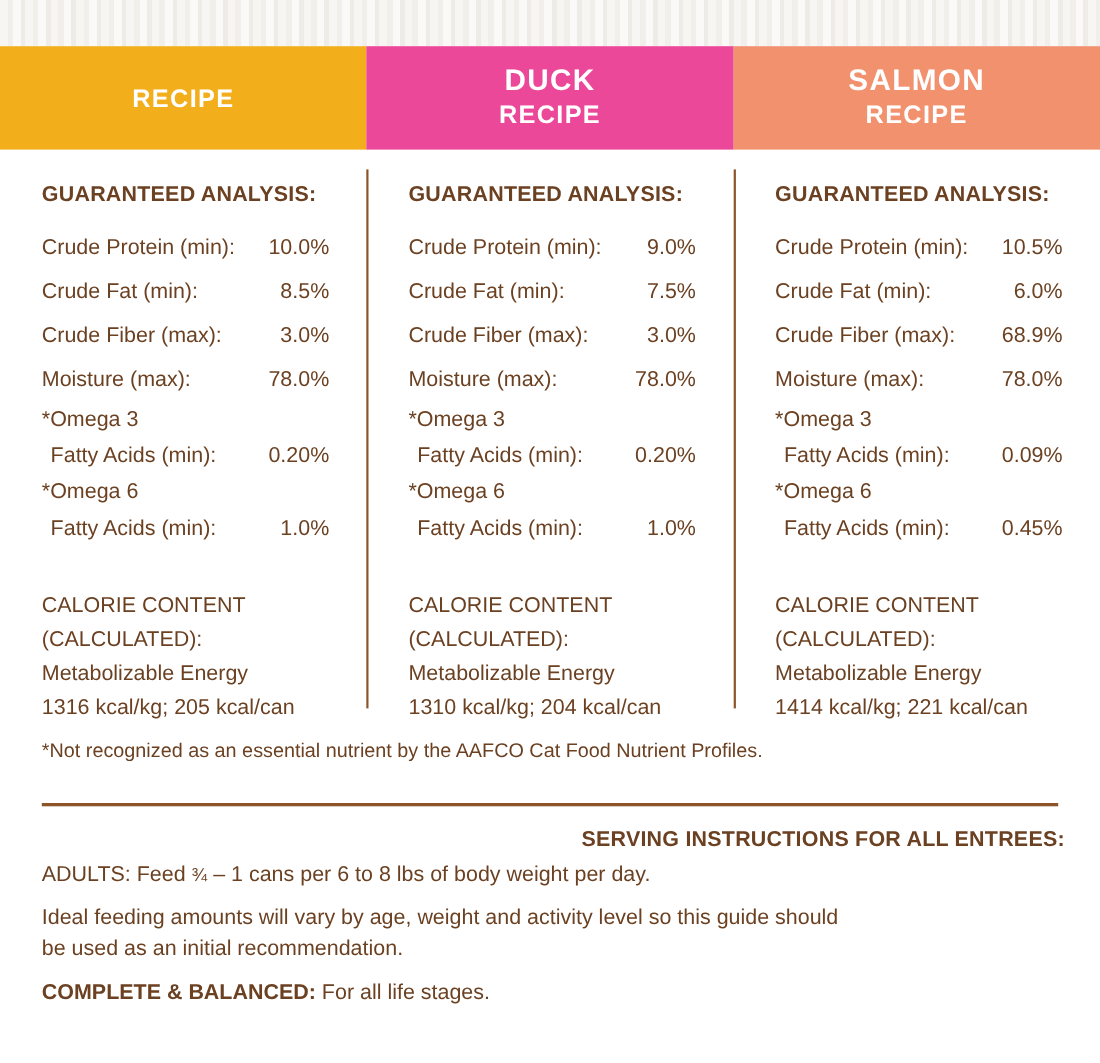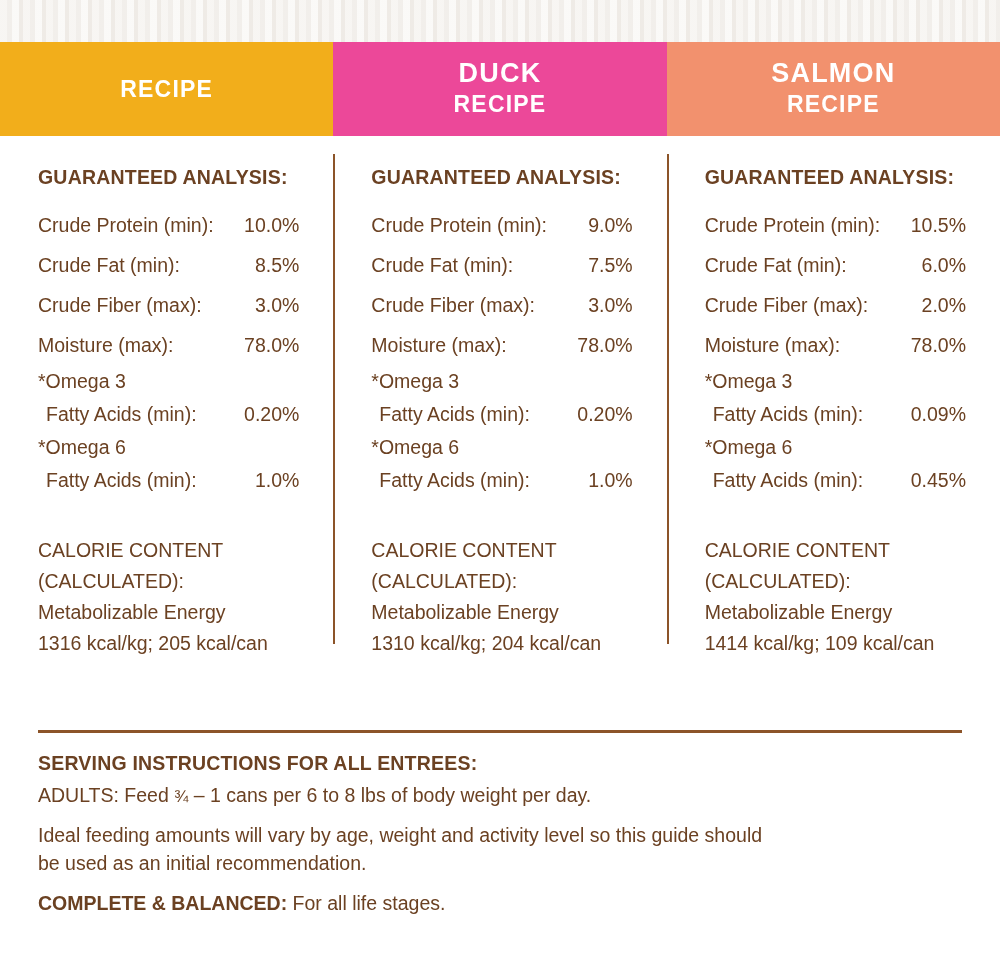--- a/index.html
+++ b/index.html
@@ -146,20 +146,21 @@
     left: 38px; top: 752px;
     width: 930px;
     font-size: 19.5px;
     color: #6b4122;
   }
   .serving h3 {
     font-size: 19.5px;
     font-weight: bold;
     margin: 0 0 6px 0;
     letter-spacing: 0.2px;
+    text-align: right;
   }
   .serving p {
     margin: 0 0 12px 0;
     line-height: 28px;
   }
   .serving p.tight { margin-bottom: 10px; }
   .frac { font-size: 17px; }
   .complete {
     margin: 0;
     line-height: 28px;
@@ -279,21 +280,21 @@
         <div class="row">
           <span class="lbl">Crude Protein (min):</span>
           <span class="val">10.5%</span>
         </div>
         <div class="row">
           <span class="lbl">Crude Fat (min):</span>
           <span class="val">6.0%</span>
         </div>
         <div class="row">
           <span class="lbl">Crude Fiber (max):</span>
-          <span class="val">2.0%</span>
+          <span class="val">68.9%</span>
         </div>
         <div class="row">
           <span class="lbl">Moisture (max):</span>
           <span class="val">78.0%</span>
         </div>
         <div class="omega">
           <span class="o-top">*Omega 3</span>
           <span class="o-bot">
             <span>Fatty Acids (min):</span>
             <span>0.09%</span>
@@ -304,26 +305,27 @@
           <span class="o-bot">
             <span>Fatty Acids (min):</span>
             <span>0.45%</span>
           </span>
         </div>
       </div>
       <div class="cal">
         <span class="cal-head">CALORIE CONTENT</span>
         <span class="cal-head">(CALCULATED):</span>
         <span class="cal-head">Metabolizable Energy</span>
-        <span class="cal-head">1414 kcal/kg; 109 kcal/can</span>
+        <span class="cal-head">1414 kcal/kg; 221 kcal/can</span>
       </div>
     </div>
 
   </div>
 
+  <div class="footnote">*Not recognized as an essential nutrient by the AAFCO Cat Food Nutrient Profiles.</div>
 
   <div class="rule"></div>
 
   <div class="serving">
     <h3>SERVING INSTRUCTIONS FOR ALL ENTREES:</h3>
     <p class="tight"><span>ADULTS: Feed </span><span class="frac">¾</span><span> – 1 cans per 6 to 8 lbs of body weight per day.</span></p>
     <p><span>Ideal feeding amounts will vary by age, weight and activity level so this guide should</span><br><span>be used as an initial recommendation.</span></p>
     <p class="complete"><b>COMPLETE &amp; BALANCED:</b><span> For all life stages.</span></p>
   </div>
 

